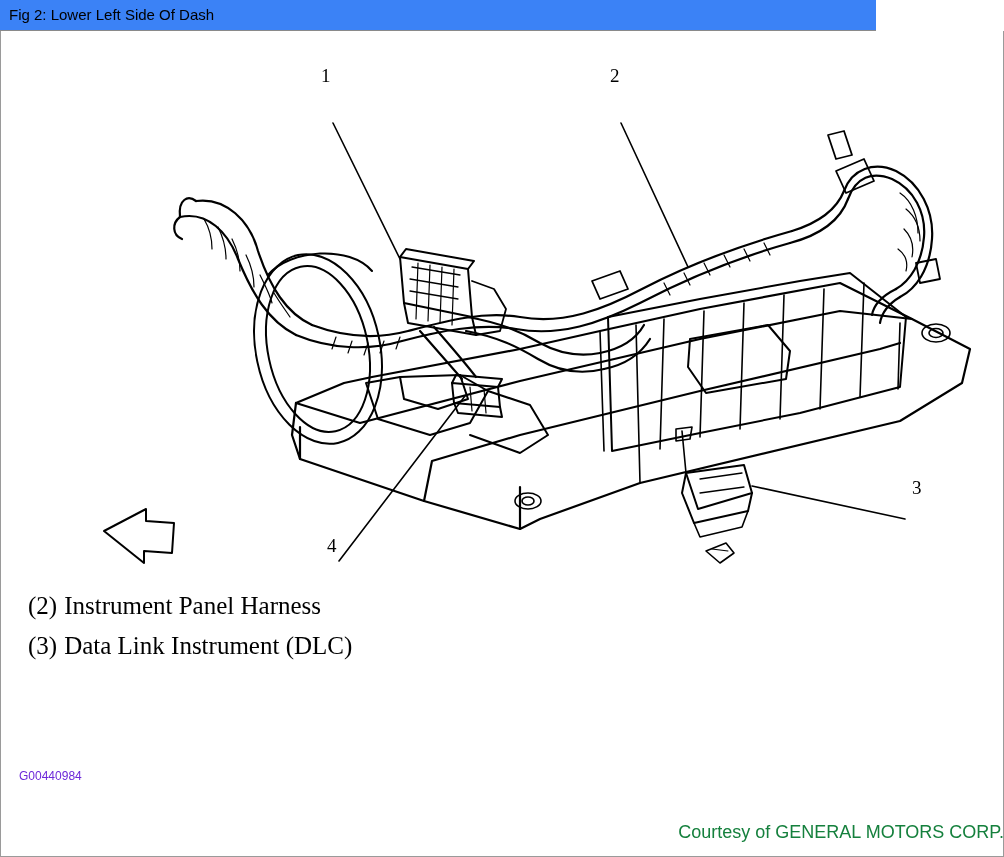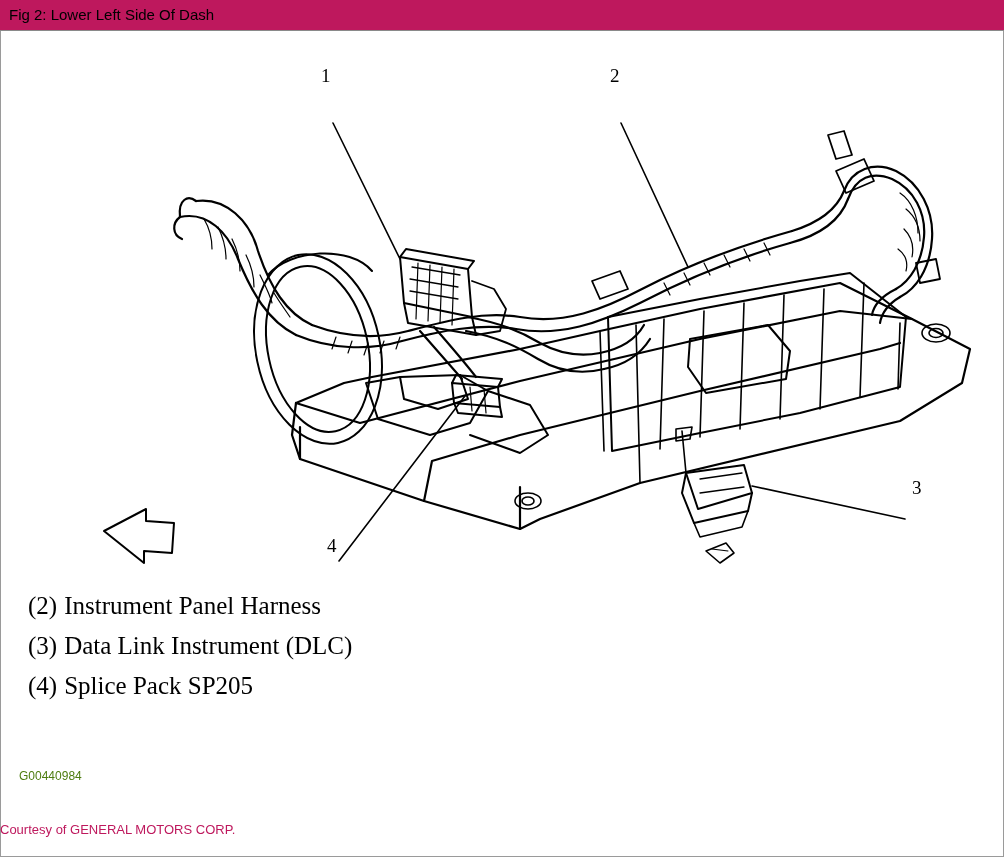--- a/index.html
+++ b/index.html
@@ -13,23 +13,23 @@
     font-family: "Liberation Sans", sans-serif;
     position: relative;
     overflow: hidden;
   }
 
   
   #figure-titlebar {
     position: absolute;
     left: 0;
     top: 0;
-    width: 1004px;
+    width: 876px;
     height: 31px;
-    background: #be185d;
+    background: #3b82f6;
     border-bottom: 1px solid #8a8a8a;
     box-sizing: border-box;
   }
   #figure-title-text {
     position: absolute;
     left: 9px;
     top: 6px;
     font-size: 15px;
     color: #000000;
     font-family: "Liberation Sans", sans-serif;
@@ -90,33 +90,33 @@
   }
   .legend-key { margin-right: 7px; }
 
   
   #image-code {
     position: absolute;
     left: 19px;
     top: 769px;
     font-family: "Liberation Sans", sans-serif;
     font-size: 12px;
-    color: #4d7c0f;
+    color: #6d28d9;
   }
 
   
   #courtesy-note {
     position: absolute;
     left: 0;
     top: 822px;
     width: 1004px;
-    text-align: left;
-    font-family: "Liberation Sans", sans-serif;
-    font-size: 13px;
-    color: #be185d;
+    text-align: right;
+    font-family: "Liberation Sans", sans-serif;
+    font-size: 18px;
+    color: #15803d;
   }
 </style>
 </head>
 <body>
 
 <div id="figure-titlebar">
   <span id="figure-title-text">Fig 2: Lower Left Side Of Dash</span>
 </div>
 
 <div id="page-frame"></div>
@@ -281,20 +281,17 @@
 <div class="callout-number" id="callout-3">3</div>
 <div class="callout-number" id="callout-4">4</div>
 
 <div id="legend-list">
   <div class="legend-item">
     <span class="legend-key">(2)</span><span>Instrument Panel Harness</span>
   </div>
   <div class="legend-item">
     <span class="legend-key">(3)</span><span>Data Link Instrument (DLC)</span>
   </div>
-  <div class="legend-item">
-    <span class="legend-key">(4)</span><span>Splice Pack SP205</span>
-  </div>
 </div>
 
 <div id="image-code">G00440984</div>
 
 <div id="courtesy-note">Courtesy of GENERAL MOTORS CORP.</div>
 
 </body></html>

